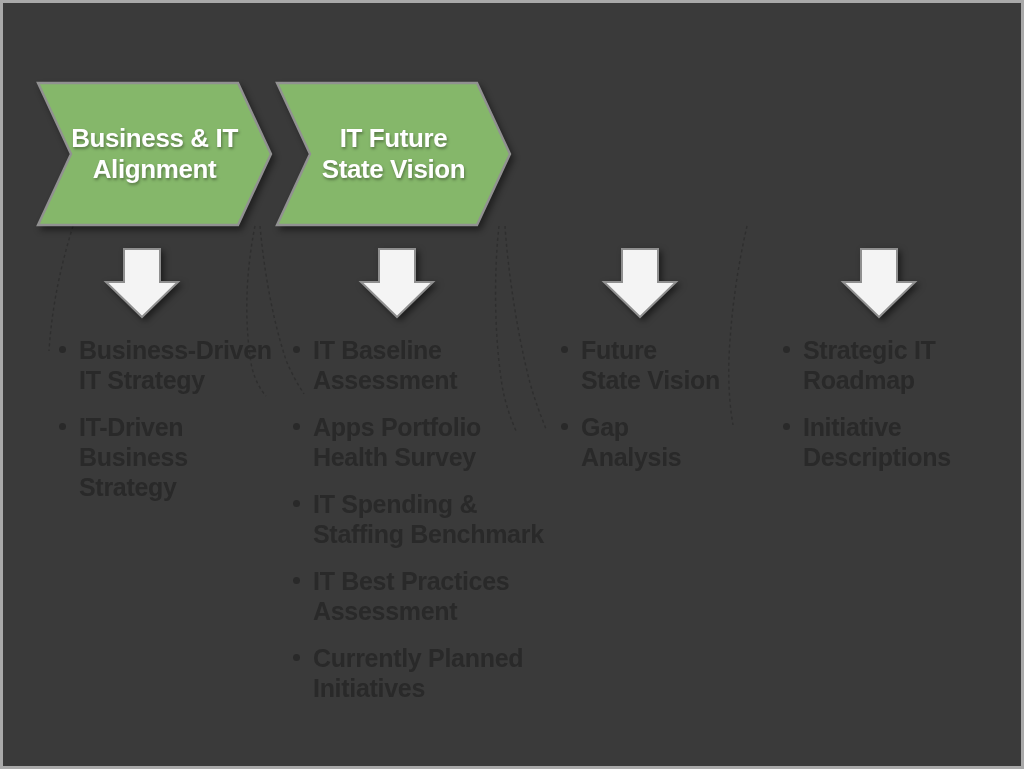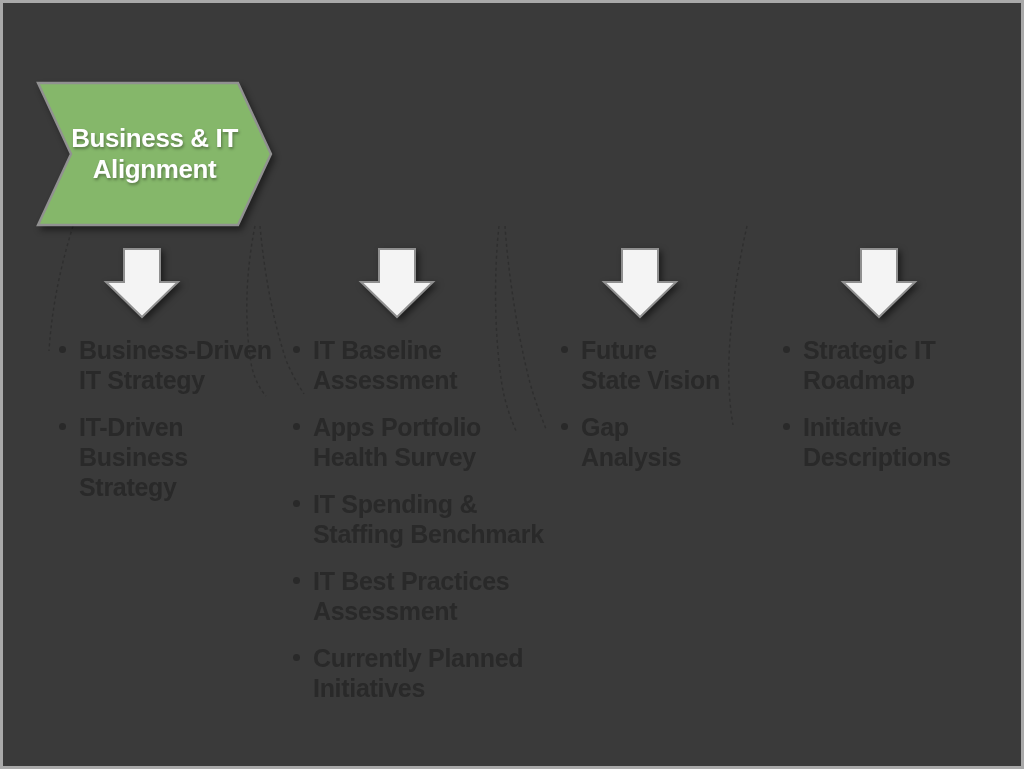--- a/index.html
+++ b/index.html
@@ -134,20 +134,27 @@
 
     <div class="stage-chevron">
       <svg width="233" height="142">
         <polygon points="0,0 200,0 233,71 200,142 0,142 33,71" fill="#85b76a"></polygon>
       </svg>
       <div class="chev-label">Business &amp; IT
 Alignment</div>
     </div>
 
 
+    <div class="stage-chevron">
+      <svg width="233" height="142">
+        <polygon points="0,0 200,0 233,71 200,142 0,142 33,71" fill="#85b76a"></polygon>
+      </svg>
+      <div class="chev-label">IT Future
+State Vision</div>
+    </div>
 
 
   </div>
 
   <svg class="down-arrow arrow-1" width="72" height="68">
     <polygon points="18,0 54,0 54,33 72,33 36,68 0,33 18,33" fill="#f4f4f4"></polygon>
   </svg>
   <svg class="down-arrow arrow-2" width="72" height="68">
     <polygon points="18,0 54,0 54,33 72,33 36,68 0,33 18,33" fill="#f4f4f4"></polygon>
   </svg>

